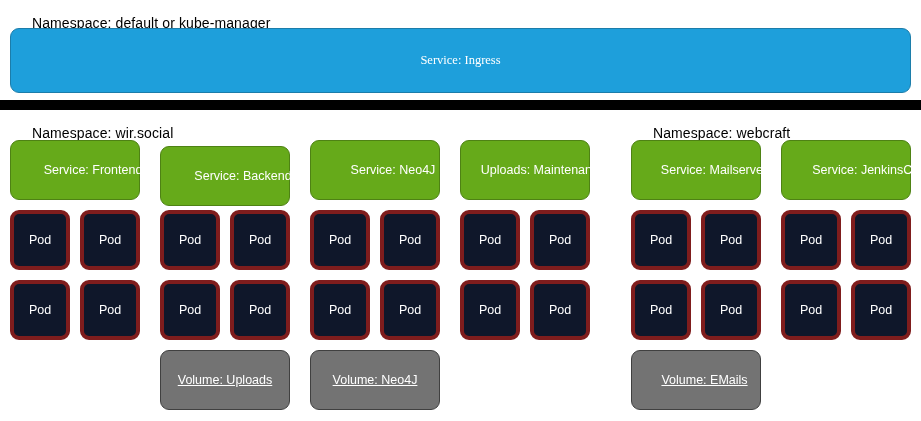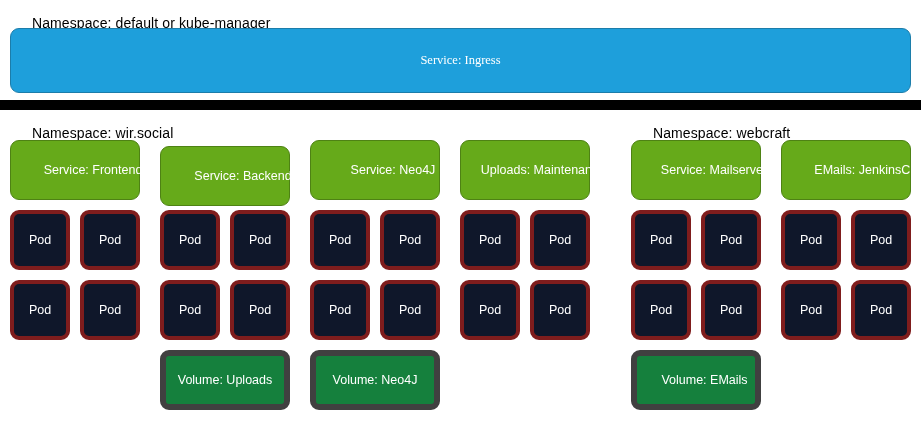--- a/index.html
+++ b/index.html
@@ -65,22 +65,23 @@
   .service {
     background: #66AA1A;
     border: 1px solid #4E8214;
     padding-left: 36px;
   }
   .pod {
     background: #0f172a;
     border: 4px solid #7f1d1d;
   }
   .volume {
-    background: #15803d;
-    border: 6px solid #404040;
+    background: #737373;
+    border: 1px solid #404040;
+    text-decoration: underline;
   }
 
   
   #ingress-box {
     left: 10px;
     top: 28px;
     width: 901px;
     height: 65px;
     font-family: Liberation Serif, serif;
   }
@@ -128,20 +129,20 @@
   <div class="ns-panel" id="ns-right">
     <div class="ns-label">Namespace: webcraft</div>
 
     <div class="node service" style="left:10px; top:30px; width:130px; height:60px;">Service: Mailserver</div>
     <div class="node pod" style="left:10px; top:100px; width:60px; height:60px;">Pod</div>
     <div class="node pod" style="left:80px; top:100px; width:60px; height:60px;">Pod</div>
     <div class="node pod" style="left:10px; top:170px; width:60px; height:60px;">Pod</div>
     <div class="node pod" style="left:80px; top:170px; width:60px; height:60px;">Pod</div>
     <div class="node volume" style="left:10px; top:240px; width:130px; height:60px;padding-left:17px;">Volume: EMails</div>
 
-    <div class="node service" style="left:160px; top:30px; width:130px; height:60px;">EMails: JenkinsCI</div>
+    <div class="node service" style="left:160px; top:30px; width:130px; height:60px;">Service: JenkinsCI</div>
     <div class="node pod" style="left:160px; top:100px; width:60px; height:60px;">Pod</div>
     <div class="node pod" style="left:230px; top:100px; width:60px; height:60px;">Pod</div>
     <div class="node pod" style="left:160px; top:170px; width:60px; height:60px;">Pod</div>
     <div class="node pod" style="left:230px; top:170px; width:60px; height:60px;">Pod</div>
   </div>
 
 </div>
 
 </body></html>

